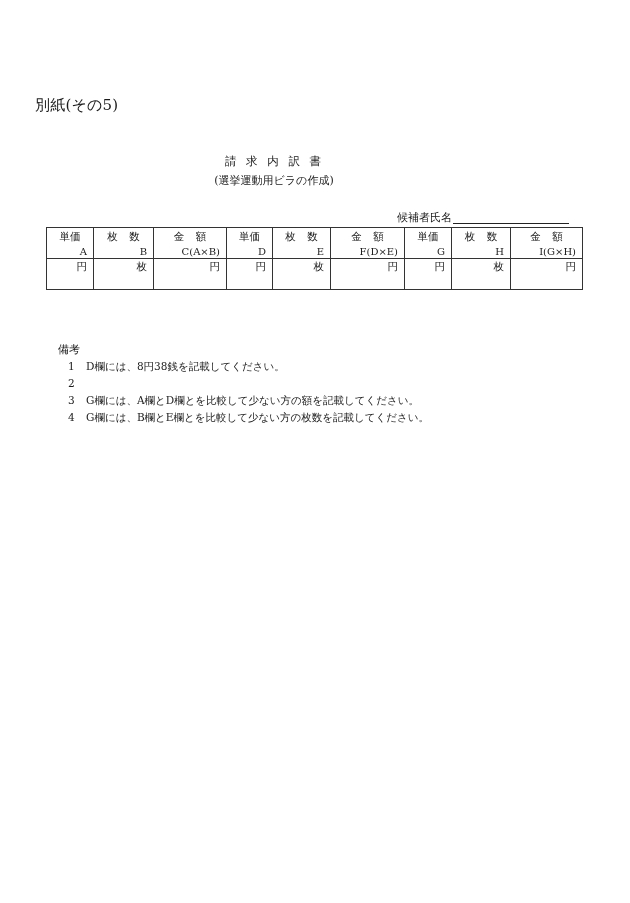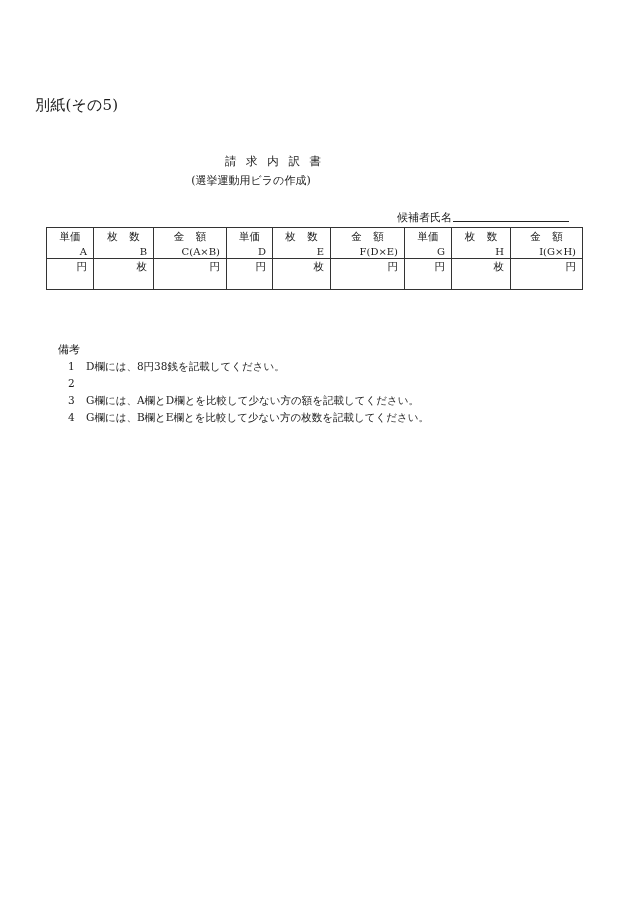--- a/index.html
+++ b/index.html
@@ -26,26 +26,27 @@
       text-align: center;
       font-size: 11.5px;
       word-spacing: 6px;
       padding-left: 4px;
       box-sizing: border-box;
     }
     .doc-subtitle {
       left: 0; width: 502px; top: 173px;
       text-align: center;
       font-size: 11px;
+      padding-left: 23px;
     }
     .candidate {
       left: 397px; top: 210px;
       font-size: 11px;
       display: flex;
-      align-items: flex-start;
+      align-items: center;
     }
     .candidate .line {
       display: inline-block;
       width: 116px;
       height: 11px;
       border-bottom: 1px solid #222;
       margin-left: 1px;
     }
     table.claim {
       position: absolute;

